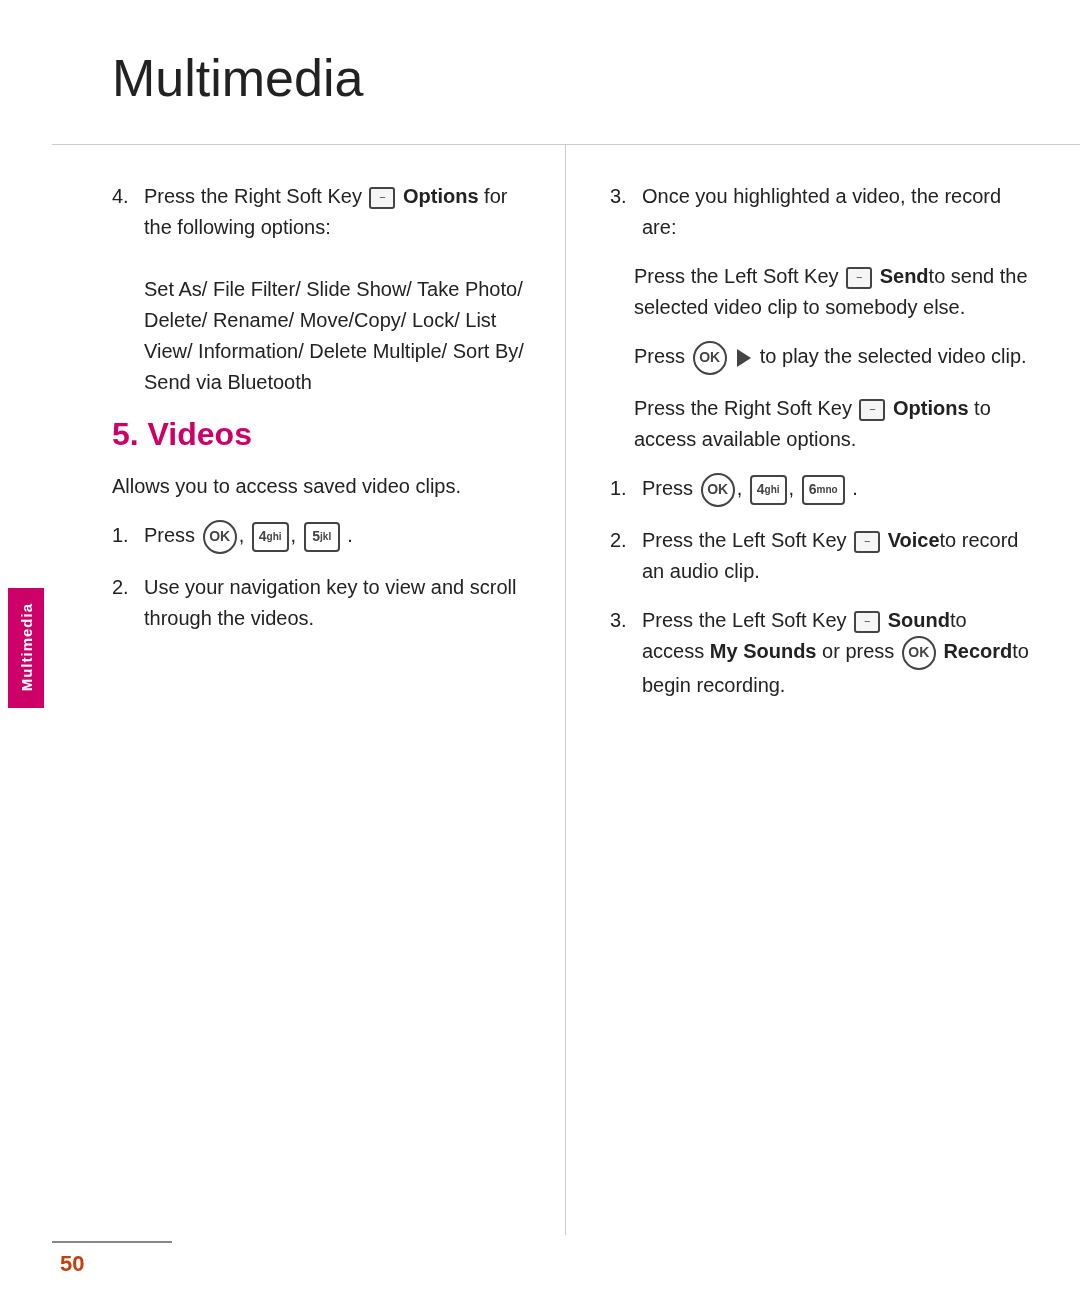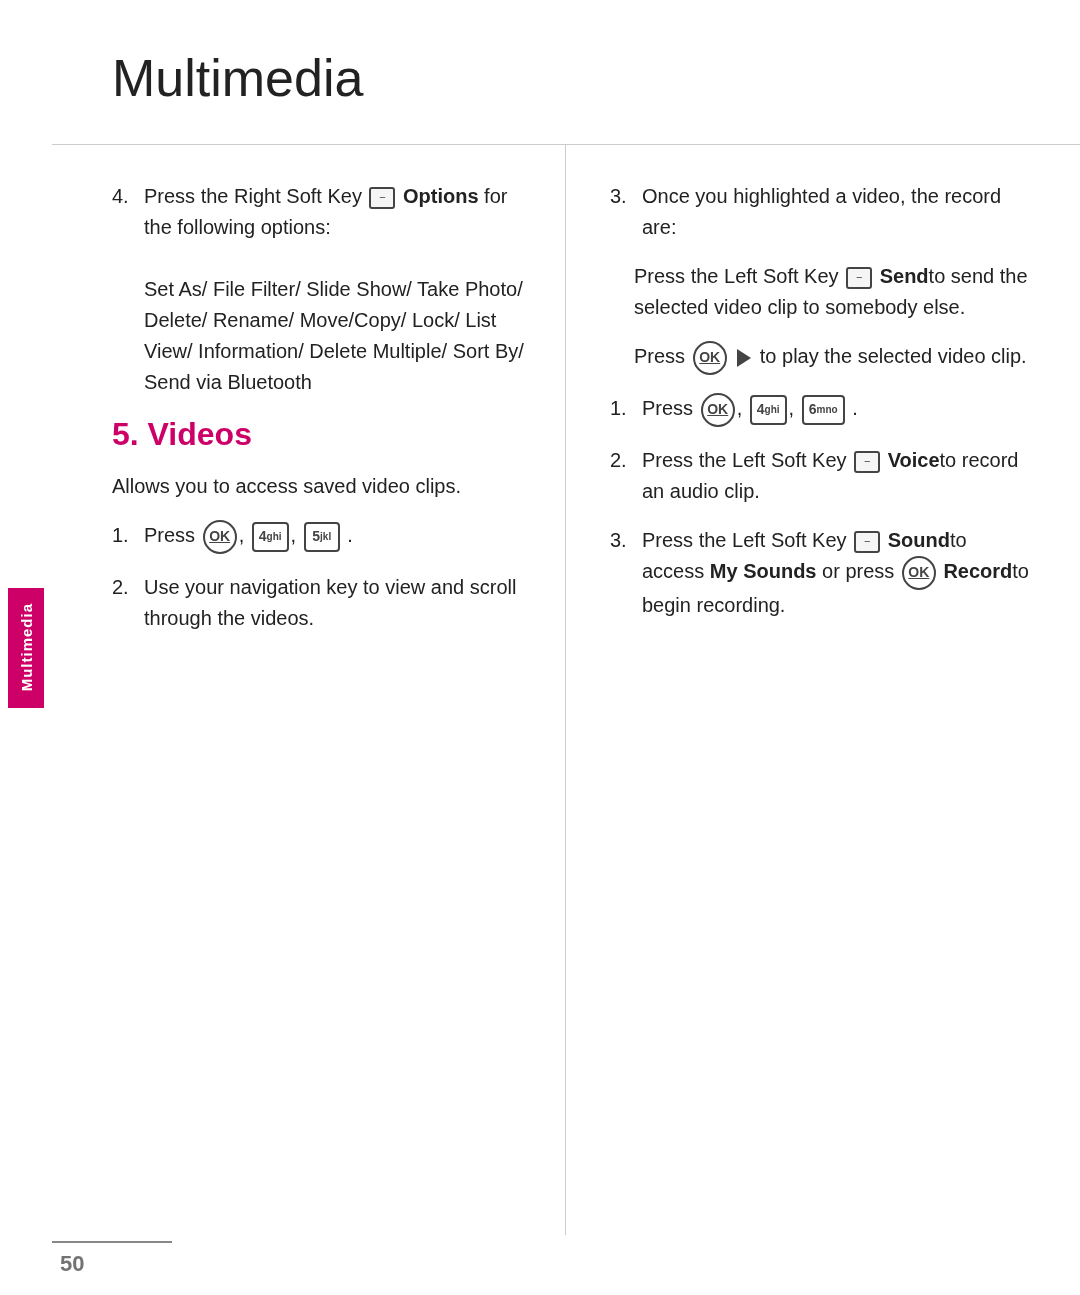--- a/index.html
+++ b/index.html
@@ -64,21 +64,21 @@
       height: 2px;
       background: #888;
     }
 
     .page-number {
       position: absolute;
       bottom: 18px;
       left: 60px;
       font-size: 22px;
       font-weight: bold;
-      color: #737373;
+      color: #c2410c;
     }
 
     
     .main-content {
       flex: 1;
       padding: 48px 0 60px 0;
       display: flex;
       flex-direction: column;
     }
 
@@ -159,21 +159,20 @@
       justify-content: center;
       width: 34px;
       height: 34px;
       border: 2.5px solid #444;
       border-radius: 50%;
       font-size: 14px;
       font-weight: 700;
       color: #444;
       vertical-align: middle;
       margin: 0 2px;
-      text-decoration: underline;
     }
 
     .key-box {
       display: inline-flex;
       align-items: center;
       justify-content: center;
       min-width: 36px;
       height: 30px;
       border: 2px solid #444;
       border-radius: 4px;
@@ -279,20 +278,24 @@
           <div class="body-text">
             Press the Left Soft Key <span class="key-soft">−</span>
             <span class="bold-text">Send</span>to send the selected video clip to somebody else.
           </div>
 
           <div class="body-text">
             Press <span class="key-ok">OK</span>
             <span class="play-icon"></span> to play the selected video clip.
           </div>
 
+          <div class="body-text">
+            Press the Right Soft Key <span class="key-soft">−</span>
+            <span class="bold-text">Options</span> to access available options.
+          </div>
         </div>
 
 
 
         <div class="numbered-item">
           <span class="num">1.</span>
           <span class="content">
             Press <span class="key-ok">OK</span>,
             <span class="key-box">4<sup style="font-size:10px">ghi</sup></span>,
             <span class="key-box">6<sup style="font-size:10px">mno</sup></span> .

